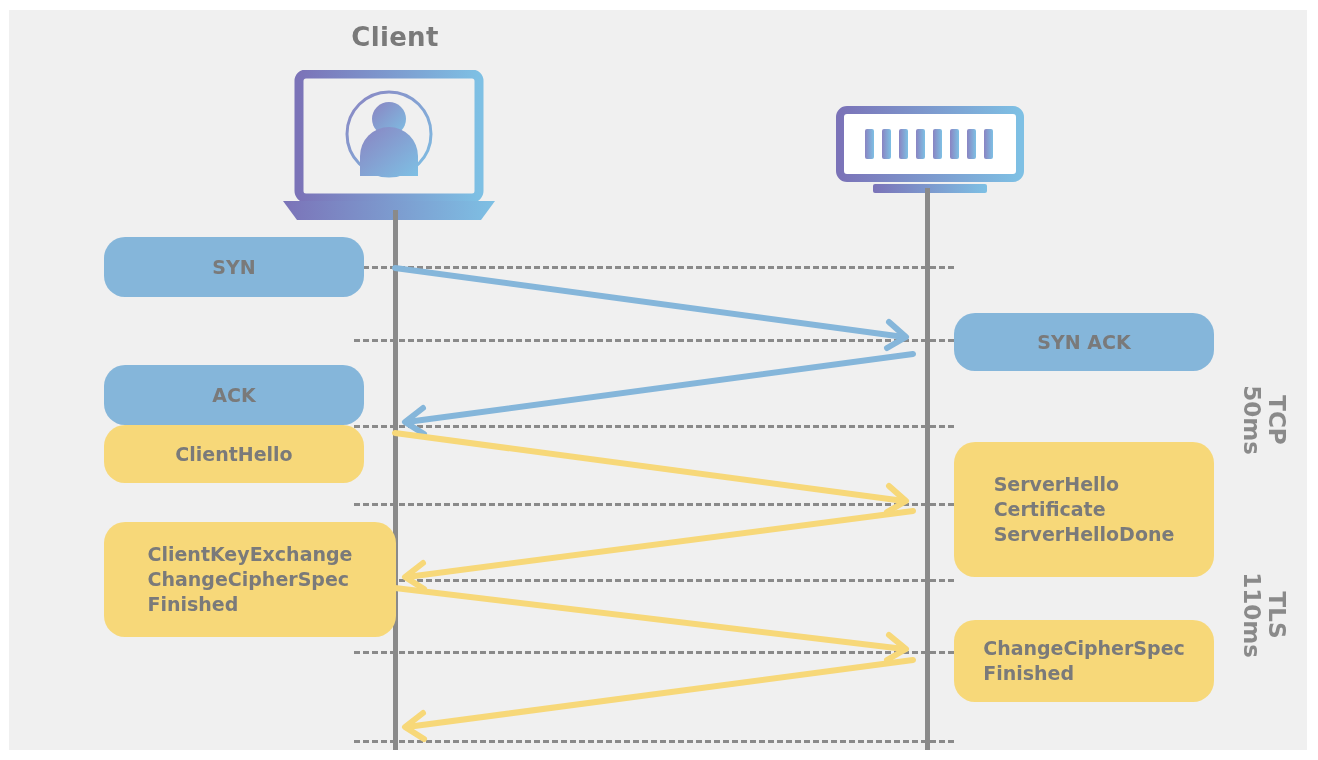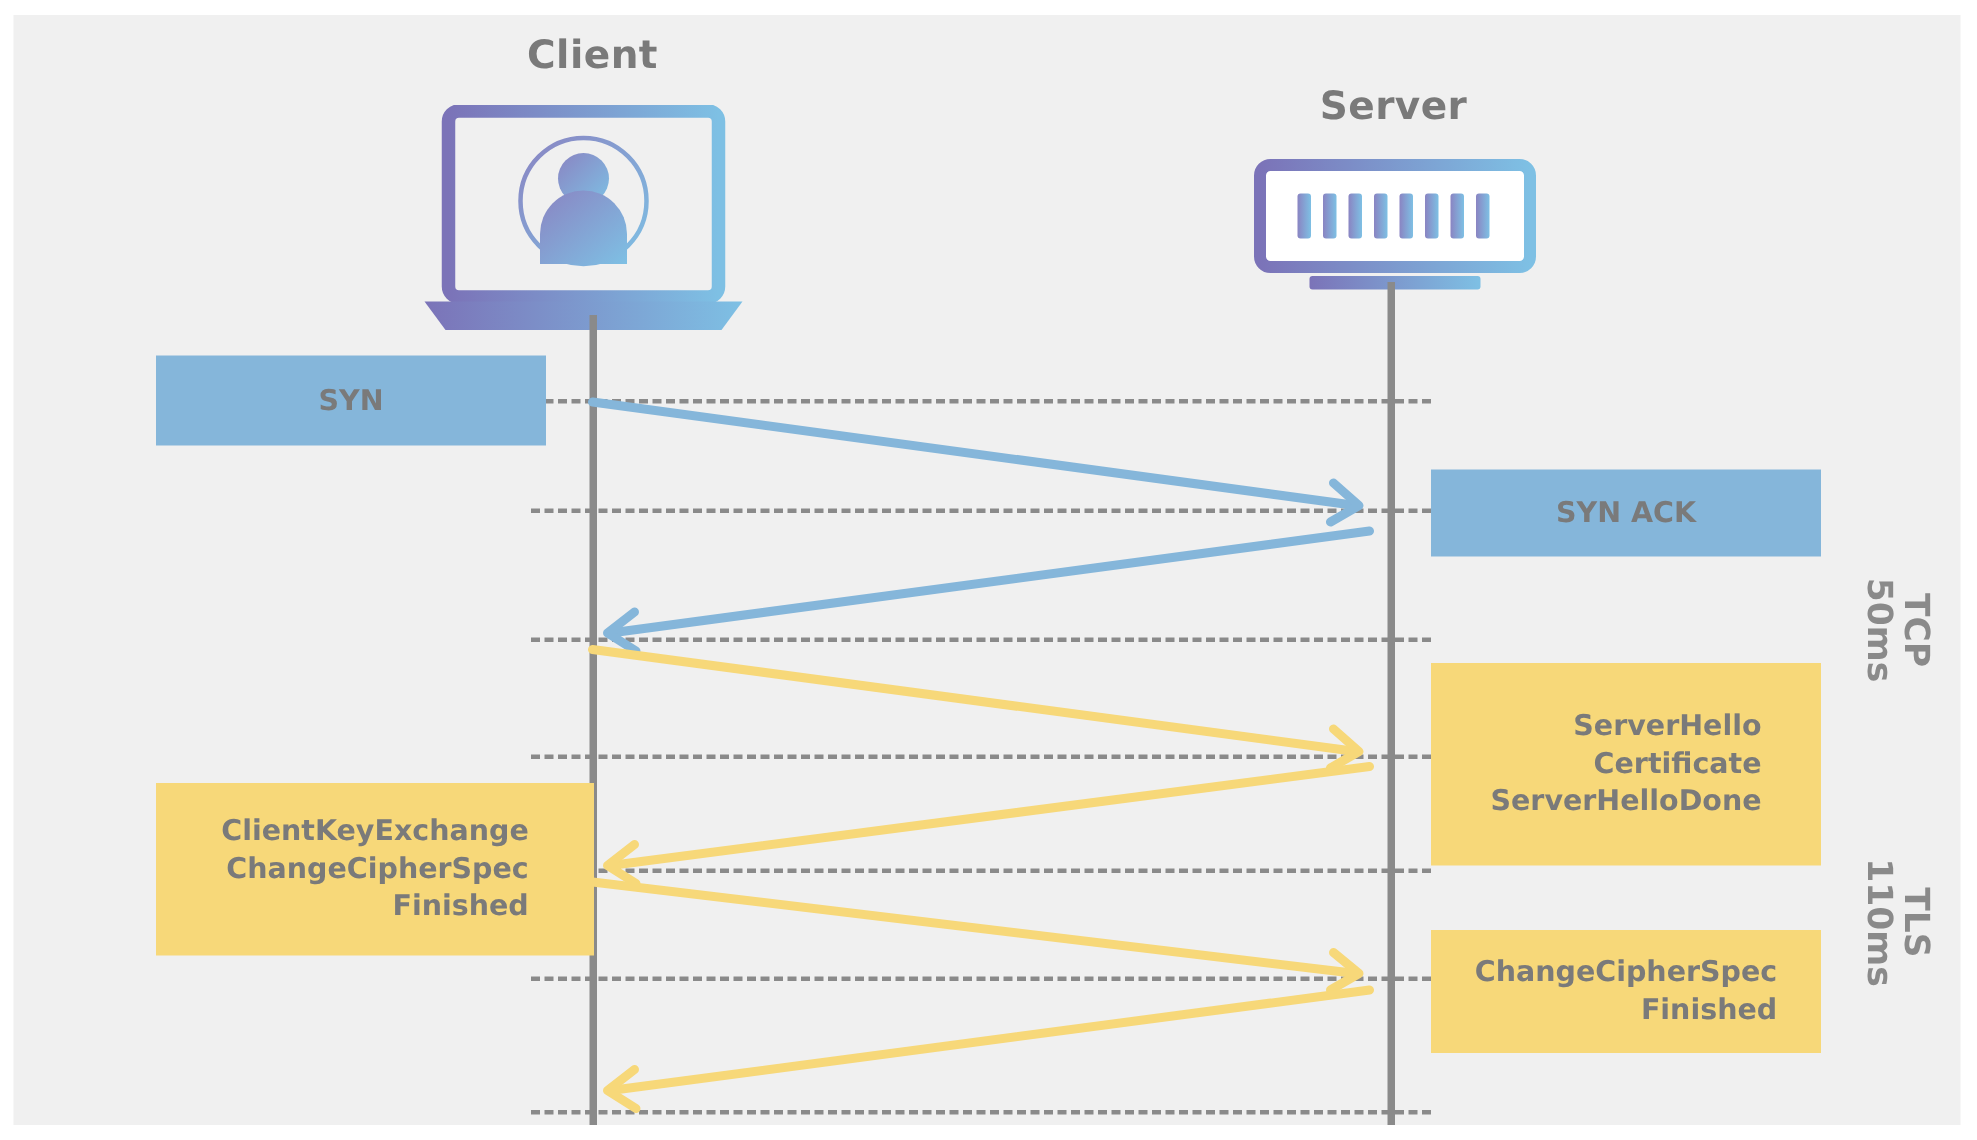--- a/index.html
+++ b/index.html
@@ -53,27 +53,28 @@
     height: 0;
     border-top: 3px dashed #8a8a8a;
   }
 
   
   .msgbox {
     position: absolute;
     display: flex;
     align-items: center;
     justify-content: center;
-    text-align: right;
+    text-align: left;
     font-weight: bold;
     font-size: 19px;
     line-height: 25px;
     color: #7a7a7a;
     box-sizing: border-box;
     padding: 2px 6px;
+    border-radius: 21px;
   }
   .msgbox.blue   { background: #85b6da; }
   .msgbox.yellow { background: #f7d879; }
   .msgbox span { display: block; white-space: pre-line; }
 
   
   .phase-label {
     position: absolute;
     font-weight: bold;
     font-size: 23px;
@@ -92,21 +93,20 @@
     width: 1298px; height: 740px;
     pointer-events: none;
   }
 </style>
 </head>
 <body>
 
 <div id="canvas">
 
   <div class="node-title" id="client-title">Client</div>
-  <div class="node-title" id="server-title">Server</div>
 
   <svg id="client-icon" viewBox="0 0 230 155">
     <defs>
       <linearGradient id="gradLaptop" x1="0" y1="0" x2="1" y2="0">
         <stop offset="0%" stop-color="#7b73b8"></stop>
         <stop offset="100%" stop-color="#7ec0e4"></stop>
       </linearGradient>
       <linearGradient id="gradPerson" x1="0" y1="0" x2="1" y2="1">
         <stop offset="0%" stop-color="#8a84c2"></stop>
         <stop offset="100%" stop-color="#7ec0e4"></stop>
@@ -192,21 +192,27 @@
     <g>
       <line x1="904" y1="650" x2="398" y2="717" stroke="#f7d879" stroke-width="6" stroke-linecap="round"></line>
       <polyline points="414,703 396,717 415,729" fill="none" stroke="#f7d879" stroke-width="6" stroke-linecap="round" stroke-linejoin="round"></polyline>
     </g>
   </svg>
 
   <div class="msgbox blue" style="left:95px; top:227px; width:260px; height:60px;">
     <span>SYN</span>
   </div>
 
-
+  <div class="msgbox blue" style="left:95px; top:355px; width:260px; height:60px;">
+    <span>ACK</span>
+  </div>
+
+  <div class="msgbox yellow" style="left:95px; top:415px; width:260px; height:58px;">
+    <span>ClientHello</span>
+  </div>
 
   <div class="msgbox yellow" style="left:95px; top:512px; width:292px; height:115px;">
     <span>ClientKeyExchange
 ChangeCipherSpec
 Finished</span>
   </div>
 
   <div class="msgbox blue" style="left:945px; top:303px; width:260px; height:58px;">
     <span>SYN ACK</span>
   </div>

